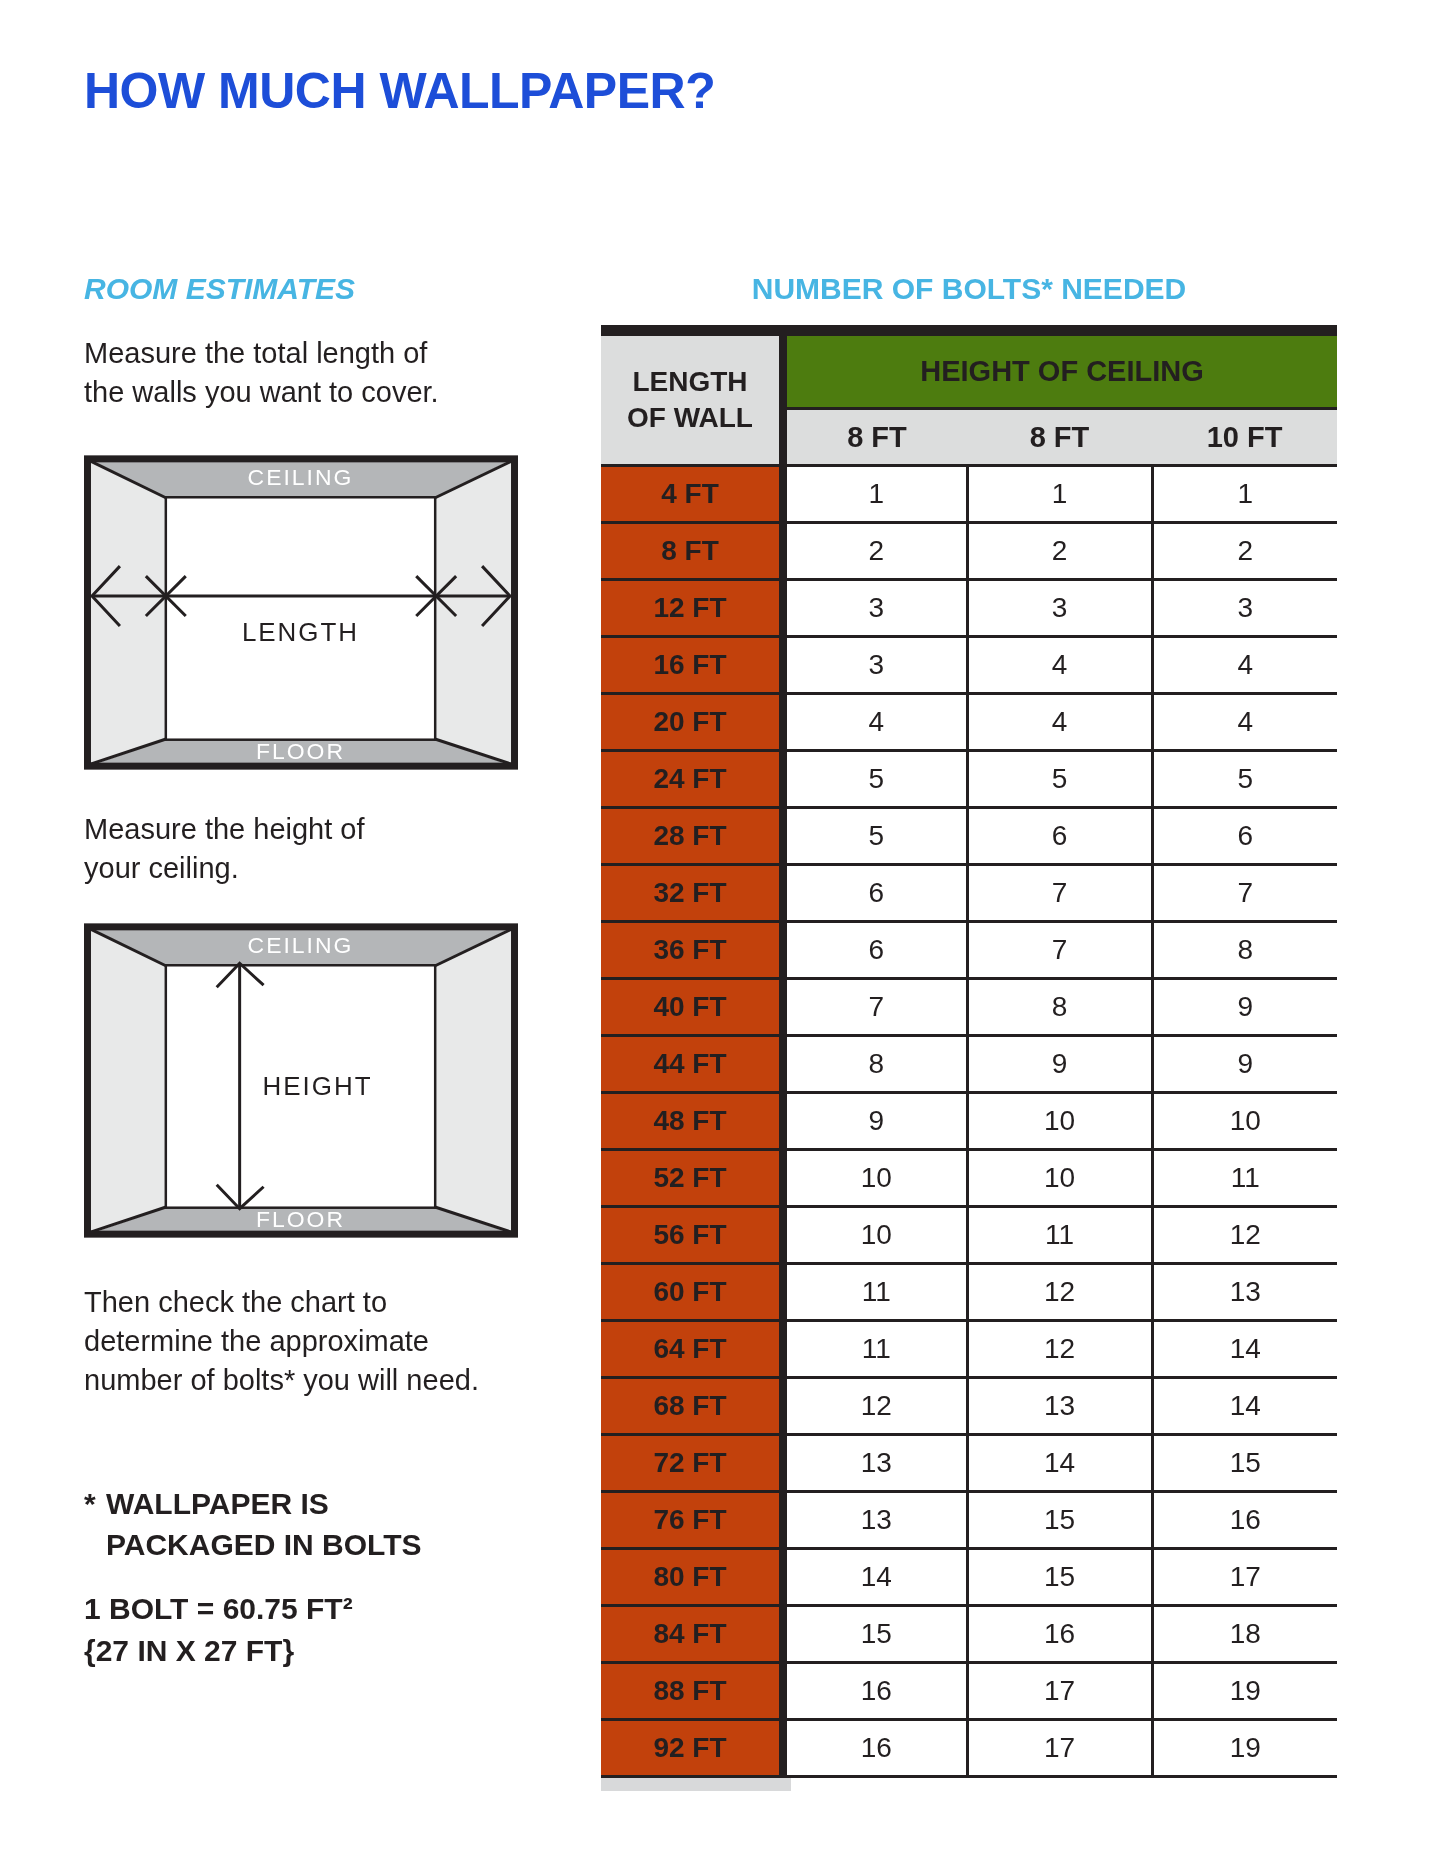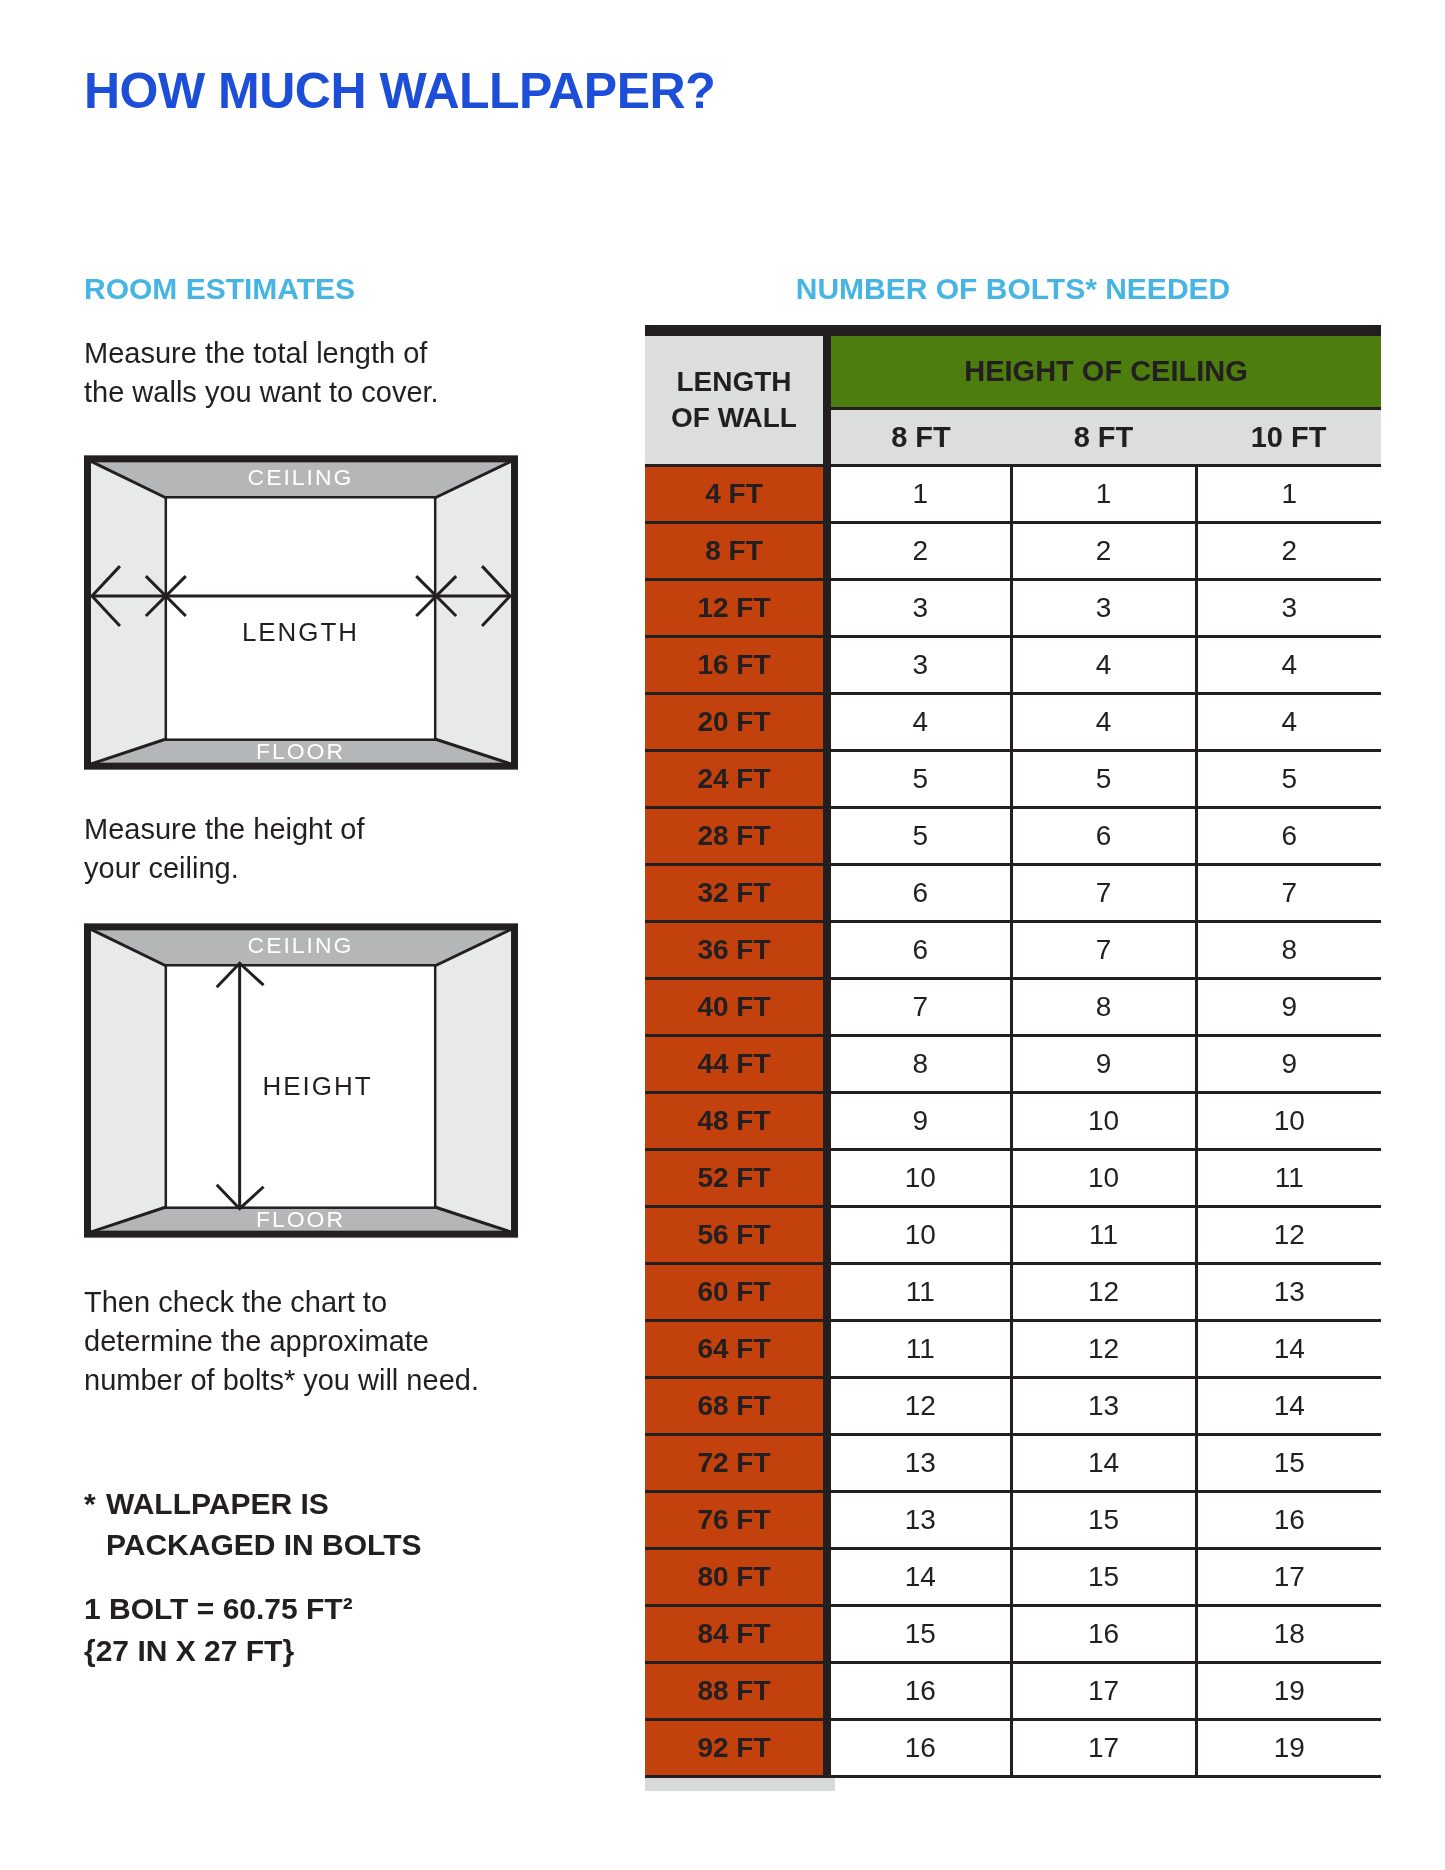--- a/index.html
+++ b/index.html
@@ -8,21 +8,21 @@
   .page { position:relative; width:1445px; height:1870px; background:#fff; overflow:hidden; }
 
   .page-title {
     position:absolute; left:84px; top:62px;
     font-size:50px; font-weight:700; letter-spacing:-0.5px; color:#1d4ed8;
   }
 
   
   .section-heading {
     position:absolute; left:84px; top:272px;
-    font-size:30px; font-weight:700; color:#47b5e3; letter-spacing:0;
+    font-size:30px; font-weight:700; color:#47b5e3; letter-spacing:0;font-style:italic;
   }
   .para {
     position:absolute; left:84px;
     font-size:29px; line-height:39px; white-space:pre-line; color:#231f20;
   }
   .para-length { top:334px; }
   .para-height { top:810px; }
   .para-chart  { top:1283px; }
 
   .diagram { position:absolute; left:84px; width:434px; height:315px; }
@@ -33,21 +33,21 @@
   .note .star { display:inline-block; width:22px; }
   .note-l1 { display:block; }
   .note-l2 { display:block; padding-left:22px; }
 
   .bolt-info {
     position:absolute; left:84px; top:1588px;
     font-size:30px; font-weight:700; line-height:42px; white-space:pre-line;
   }
 
   
-  .table-section { position:absolute; left:645px; top:272px; width:736px; }
+  .table-section { position:absolute; left:601px; top:272px; width:736px; }
   .table-heading {
     width:100%; text-align:center; font-size:30px; font-weight:700; color:#47b5e3;
     margin-bottom:19px;
   }
   table.bolts {
     border-collapse:collapse; width:736px; table-layout:fixed;
     border-top:11px solid #231f20;
   }
   table.bolts th, table.bolts td {
     border-bottom:3px solid #231f20; text-align:center; vertical-align:middle; color:#231f20;

